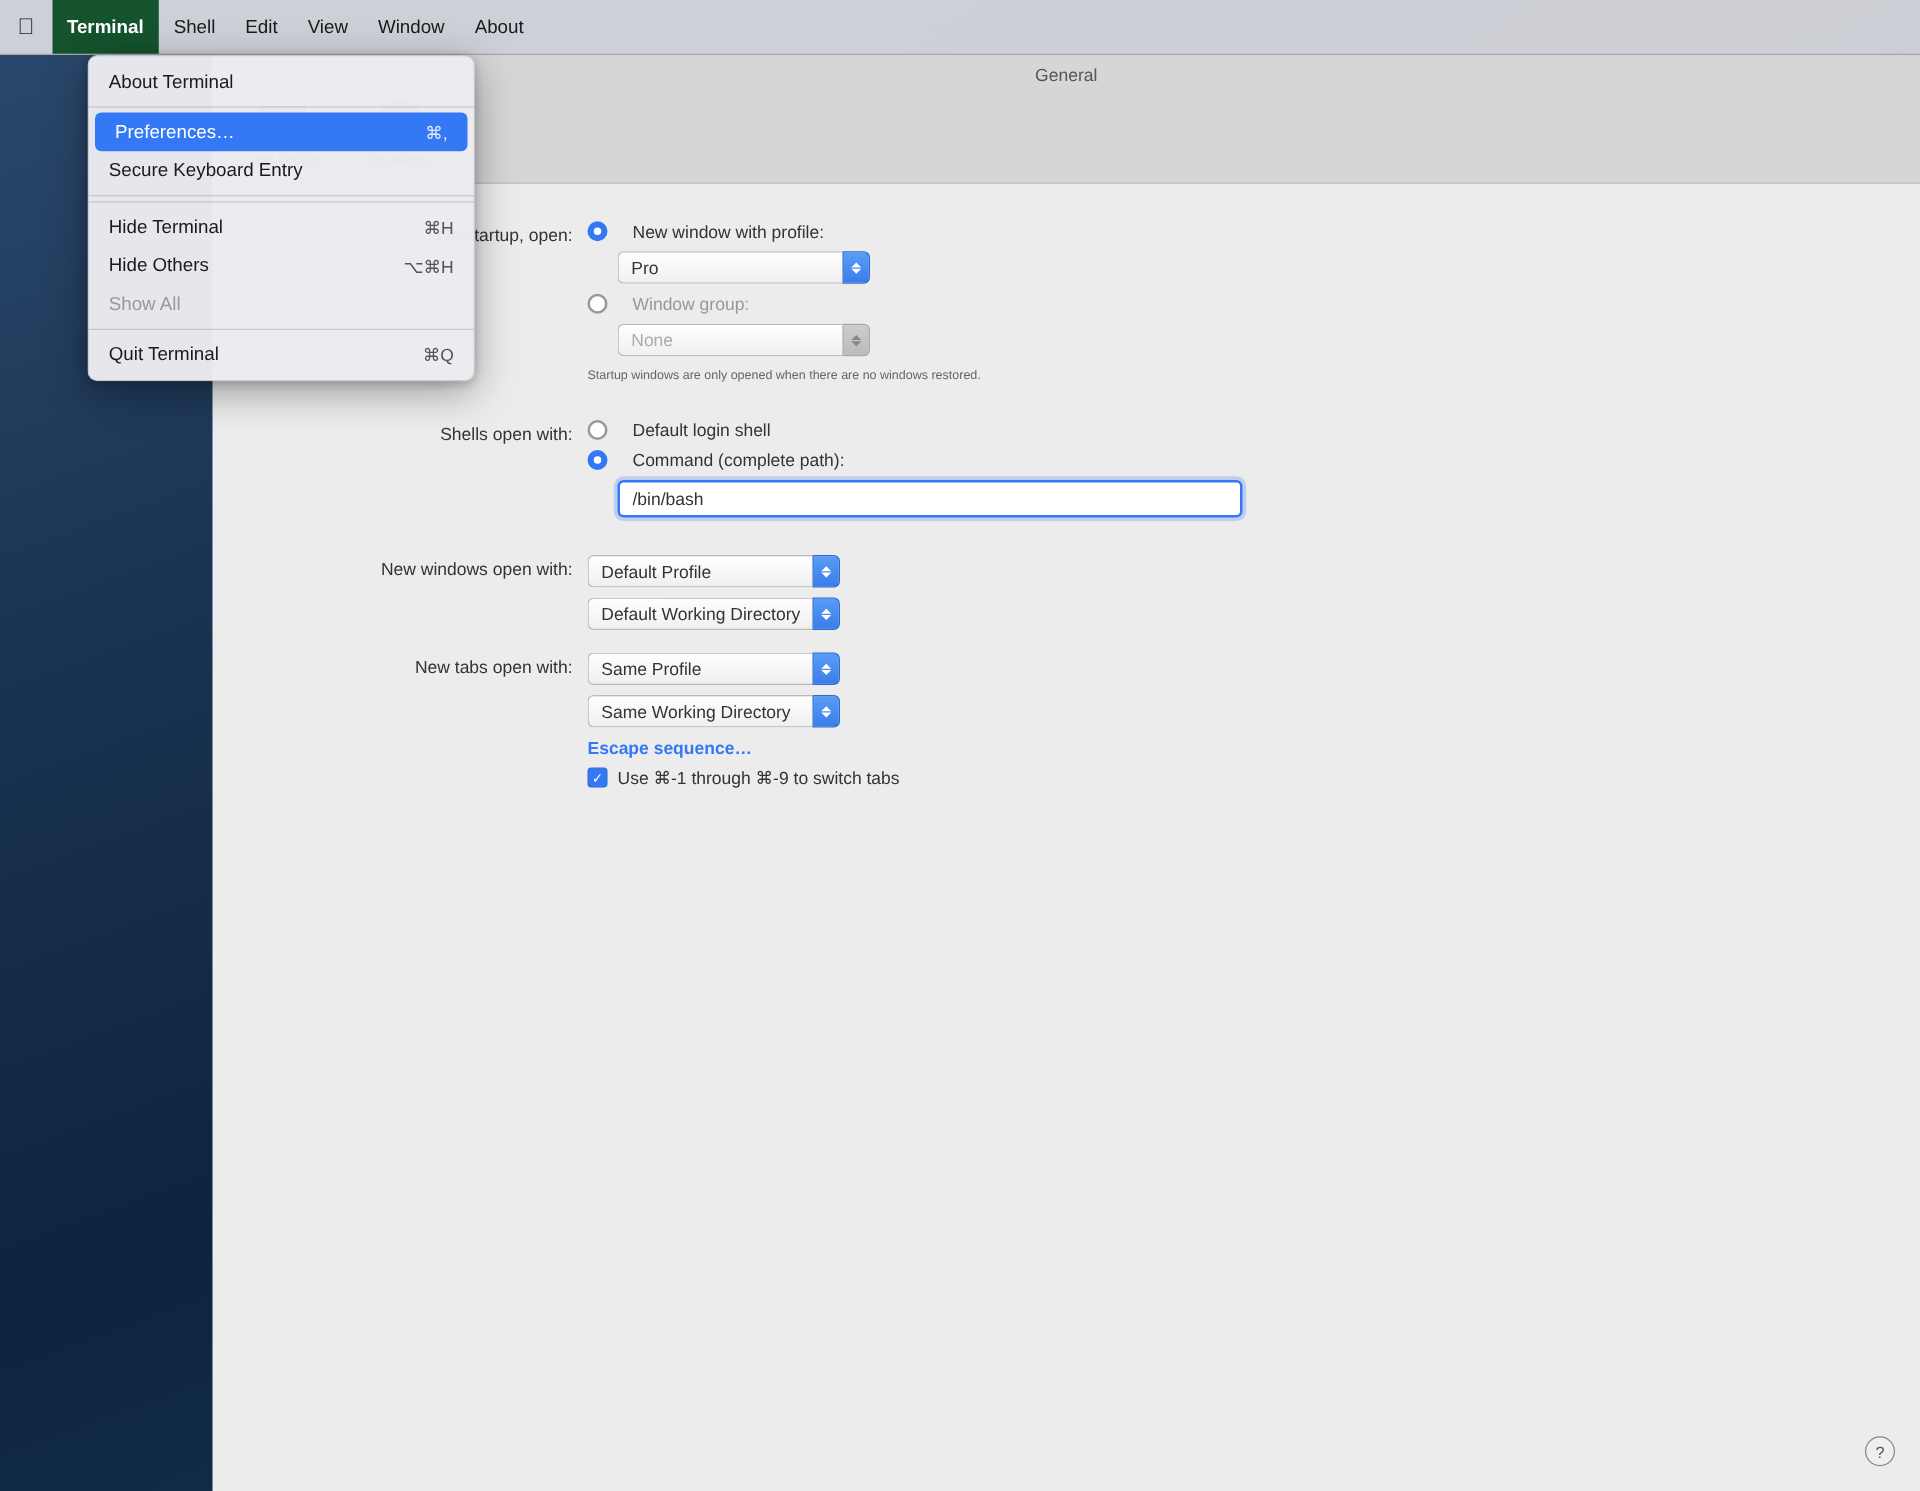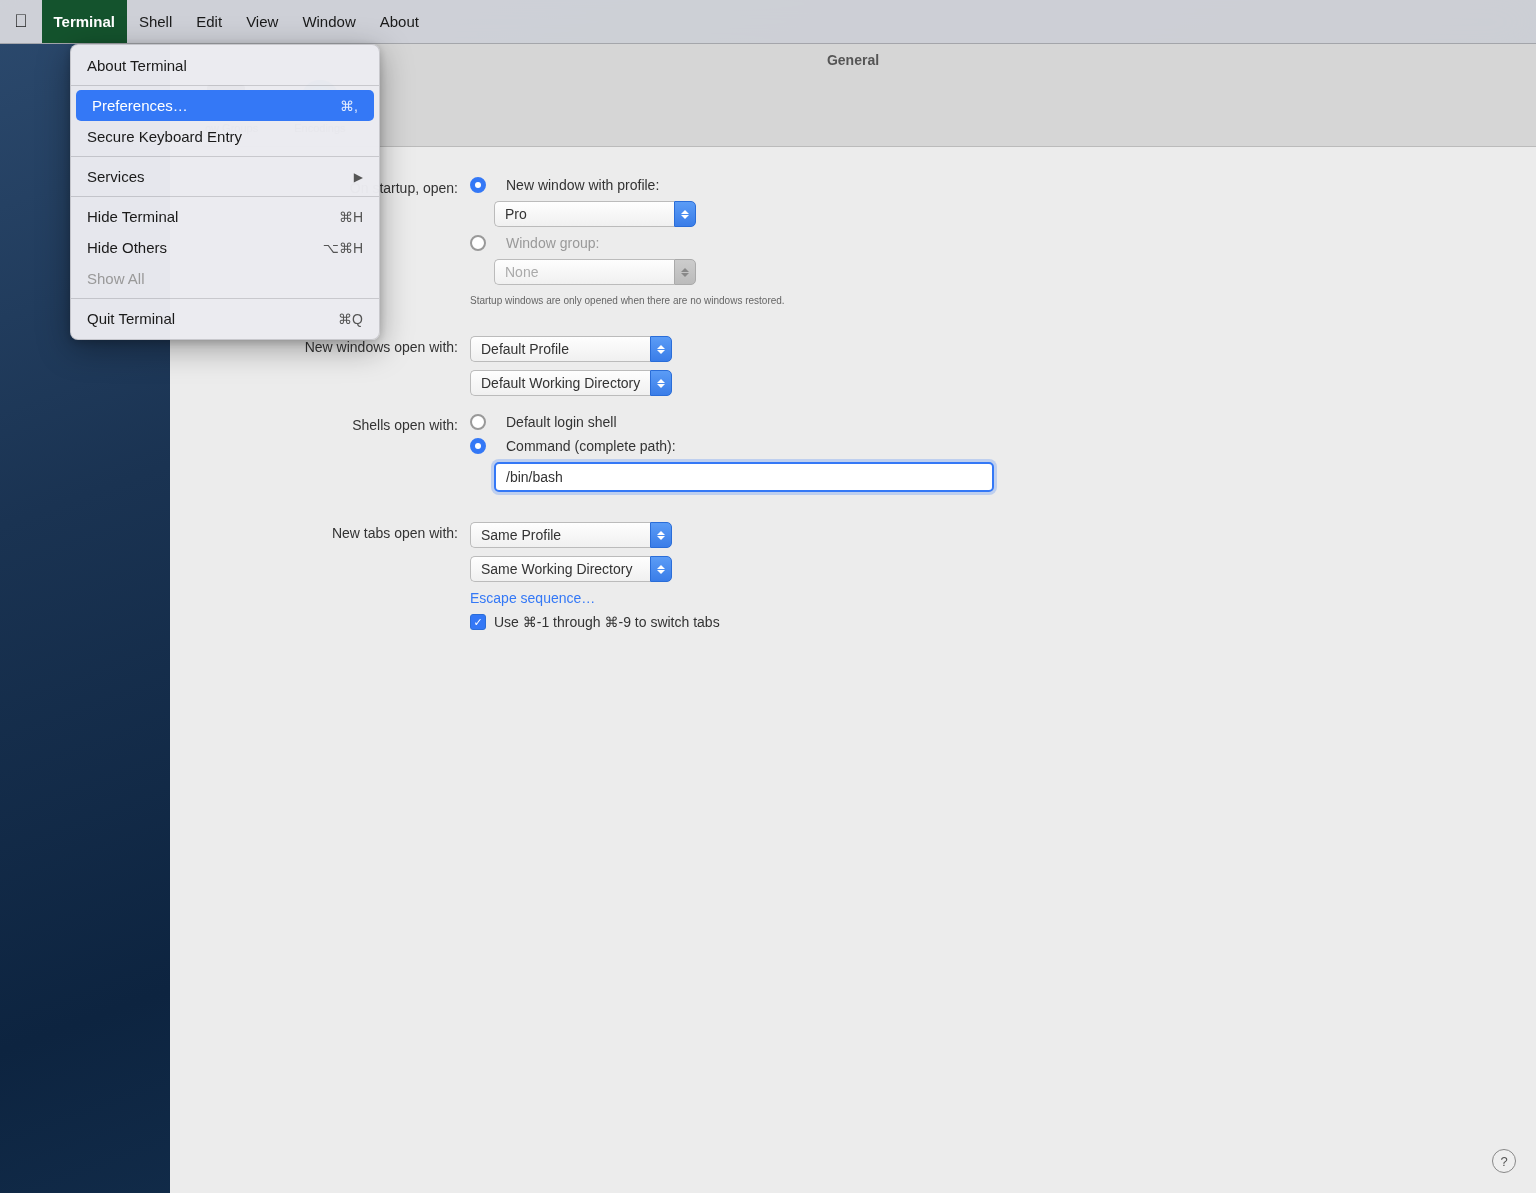--- a/index.html
+++ b/index.html
@@ -139,21 +139,21 @@
       position: relative;
     }
 
     .toolbar-title {
       position: absolute;
       top: 8px;
       left: 50%;
       transform: translateX(-50%);
       font-size: 14px;
       color: #555;
-      font-weight: 700;
+      font-weight: 400;
     }
 
     .toolbar-item {
       display: flex;
       flex-direction: column;
       align-items: center;
       gap: 4px;
       cursor: pointer;
       padding: 4px 8px;
       border-radius: 6px;
@@ -356,20 +356,21 @@
       font-size: 11px;
       flex-shrink: 0;
     }
 
     
     .link-text {
       color: #3478f6;
       font-size: 14px;
       cursor: pointer;
       text-decoration: none;
+      font-weight: bold;
     }
 
     
     .help-btn {
       position: absolute;
       bottom: 20px;
       right: 20px;
       width: 24px;
       height: 24px;
       border-radius: 50%;
@@ -412,24 +413,20 @@
   </div>
   <div class="menu-separator"></div>
   <div class="menu-item highlighted">
     <span>Preferences…</span>
     <span class="shortcut">⌘,</span>
   </div>
   <div class="menu-item">
     <span>Secure Keyboard Entry</span>
   </div>
   <div class="menu-separator"></div>
-  <div class="menu-item">
-    <span>Services</span>
-    <span class="arrow">▶</span>
-  </div>
   <div class="menu-separator"></div>
   <div class="menu-item">
     <span>Hide Terminal</span>
     <span class="shortcut">⌘H</span>
   </div>
   <div class="menu-item">
     <span>Hide Others</span>
     <span class="shortcut">⌥⌘H</span>
   </div>
   <div class="menu-item disabled">
@@ -489,20 +486,37 @@
         <div class="indented">
           <div class="select-with-stepper">
             <div class="select-box" style="color:#aaa;text-align:center;">None</div>
             <div class="stepper-box" style="background: linear-gradient(to bottom, #ccc, #bbb); border-color: #aaa;">
               <div class="arrow-up" style="border-bottom-color: #888;"></div>
               <div class="arrow-down" style="border-top-color: #888;"></div>
             </div>
           </div>
         </div>
         <div class="startup-note">Startup windows are only opened when there are no windows restored.</div>
+      </div>
+    </div>
+
+    <div class="pref-row prefs-section-gap">
+      <div class="pref-label">Shells open with:</div>
+      <div class="pref-controls">
+        <div class="radio-row">
+          <div class="radio-btn"></div>
+          <span>Default login shell</span>
+        </div>
+        <div class="radio-row">
+          <div class="radio-btn selected"></div>
+          <span>Command (complete path):</span>
+        </div>
+        <div class="indented">
+          <input class="mac-input" type="text" value="/bin/bash" style="">
+        </div>
       </div>
     </div>
 
     <div class="pref-row">
       <div class="pref-label">New windows open with:</div>
       <div class="pref-controls">
         <div class="select-with-stepper">
           <div class="select-box">Default Profile</div>
           <div class="stepper-box">
             <div class="arrow-up"></div>
@@ -512,37 +526,20 @@
         <div class="select-with-stepper">
           <div class="select-box">Default Working Directory</div>
           <div class="stepper-box">
             <div class="arrow-up"></div>
             <div class="arrow-down"></div>
           </div>
         </div>
       </div>
     </div>
 
-    <div class="pref-row prefs-section-gap">
-      <div class="pref-label">Shells open with:</div>
-      <div class="pref-controls">
-        <div class="radio-row">
-          <div class="radio-btn"></div>
-          <span>Default login shell</span>
-        </div>
-        <div class="radio-row">
-          <div class="radio-btn selected"></div>
-          <span>Command (complete path):</span>
-        </div>
-        <div class="indented">
-          <input class="mac-input" type="text" value="/bin/bash" style="">
-        </div>
-      </div>
-    </div>
-
     <div class="pref-row">
       <div class="pref-label">New tabs open with:</div>
       <div class="pref-controls">
         <div class="select-with-stepper">
           <div class="select-box">Same Profile</div>
           <div class="stepper-box">
             <div class="arrow-up"></div>
             <div class="arrow-down"></div>
           </div>
         </div>

